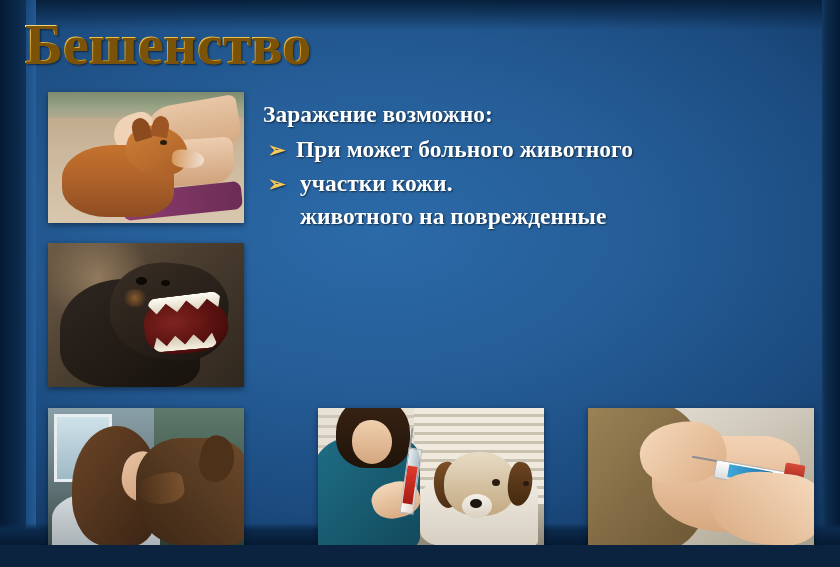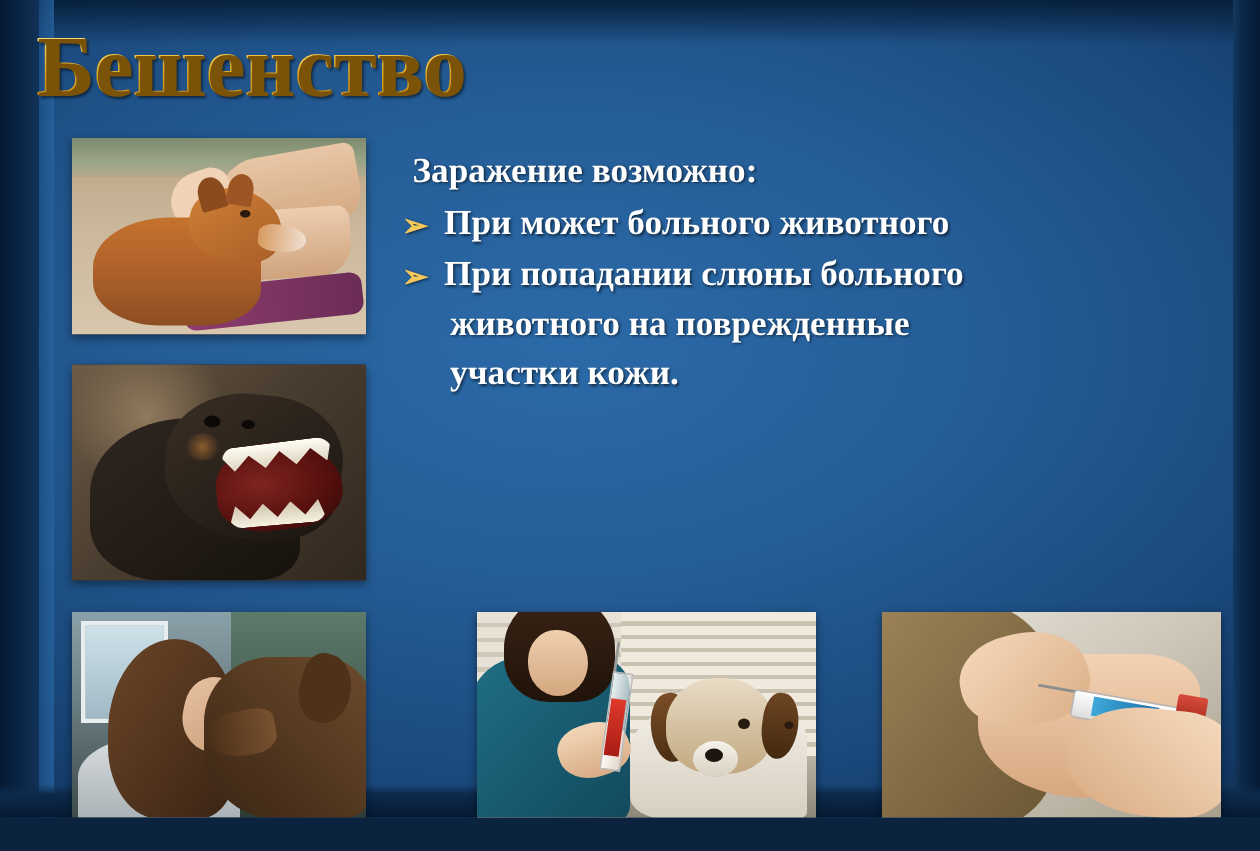--- a/index.html
+++ b/index.html
@@ -74,21 +74,21 @@
     left: 262px;
     top: 92px;
     width: 568px;
     color: #ffffff;
     font-size: 23.5px;
     line-height: 33px;
     font-weight: bold;
     text-shadow: 1px 1px 2px rgba(0,0,0,.6);
   }
   .para { margin: 0 0 4px 0; }
-  .subhead { margin: 6px 0 2px 13px; }
+  .subhead { margin: 6px 0 2px 1px; }
   .bullets { list-style: none; margin: 0; padding: 0; }
   .bullets li {
     position: relative;
     padding-left: 34px;
     margin-bottom: 1px;
   }
   .bullets li .arrow {
     position: absolute;
     left: 6px;
     top: 1px;
@@ -475,23 +475,22 @@
 
   <div class="textblock">
     <div class="subhead">Заражение  возможно:</div>
     <ul class="bullets">
       <li>
         <span class="arrow">➢</span>
         <span>При может больного животного</span>
       </li>
       <li>
         <span class="arrow">➢</span>
-        <span>При попадании слюны больного</span>
+        <span class="sub">участки кожи.</span>
         <span class="sub">животного на поврежденные</span>
-        <span class="sub">участки кожи.</span>
       </li>
     </ul>
   </div>
 
   <div class="photo" id="photo-fox">
     <div class="inner">
       <div class="sand"></div>
       <div class="sea"></div>
       <div class="leg1"></div>
       <div class="leg2"></div>

